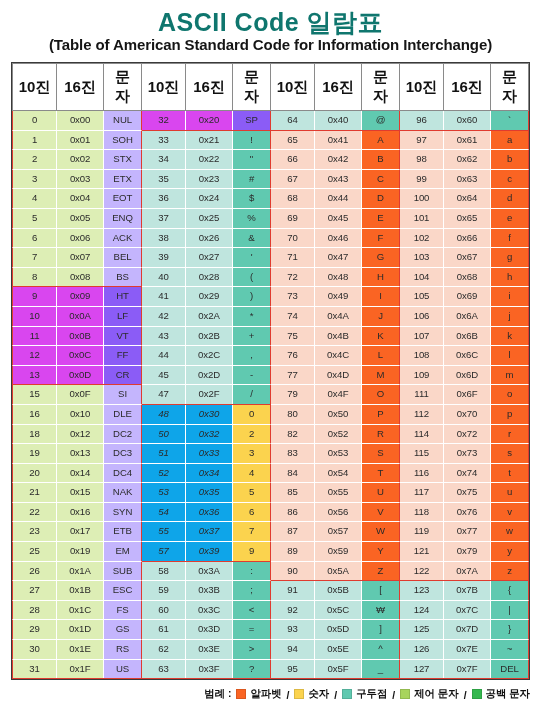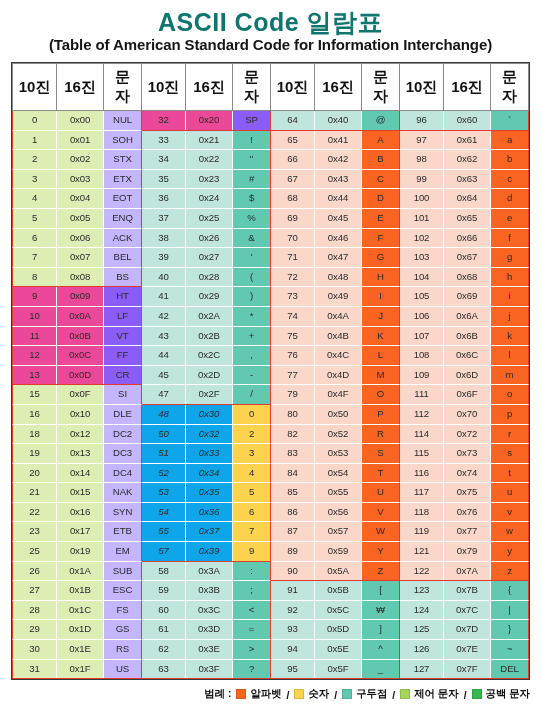--- a/index.html
+++ b/index.html
@@ -65,21 +65,21 @@
   }
   
   .grp-start{border-left:1.6px solid #3a3a3a !important;}
   th.grp-start{border-left:1.6px solid #3a3a3a !important;}
 
   
   
   td.num-control{background:#ddeeb5;}
   td.chr-control{background:#c4b5fd;color:#2f4710;}
   
-  td.num-white{background:#ec4899;}
+  td.num-white{background:#d946ef;}
   td.chr-white{background:#8b5cf6;color:#123a19;}
   
   td.num-punc{background:#bfe5de;}
   td.chr-punc{background:#60c9b0;color:#14463d;}
   
   td.num-digit{background:#0ea5e9;font-style:italic;}
   td.chr-digit{background:#fbd34e;color:#5b4405;}
   
   td.num-alpha{background:#fad7c8;}
   td.chr-alpha{background:#fa6423;color:#4d1703;}

